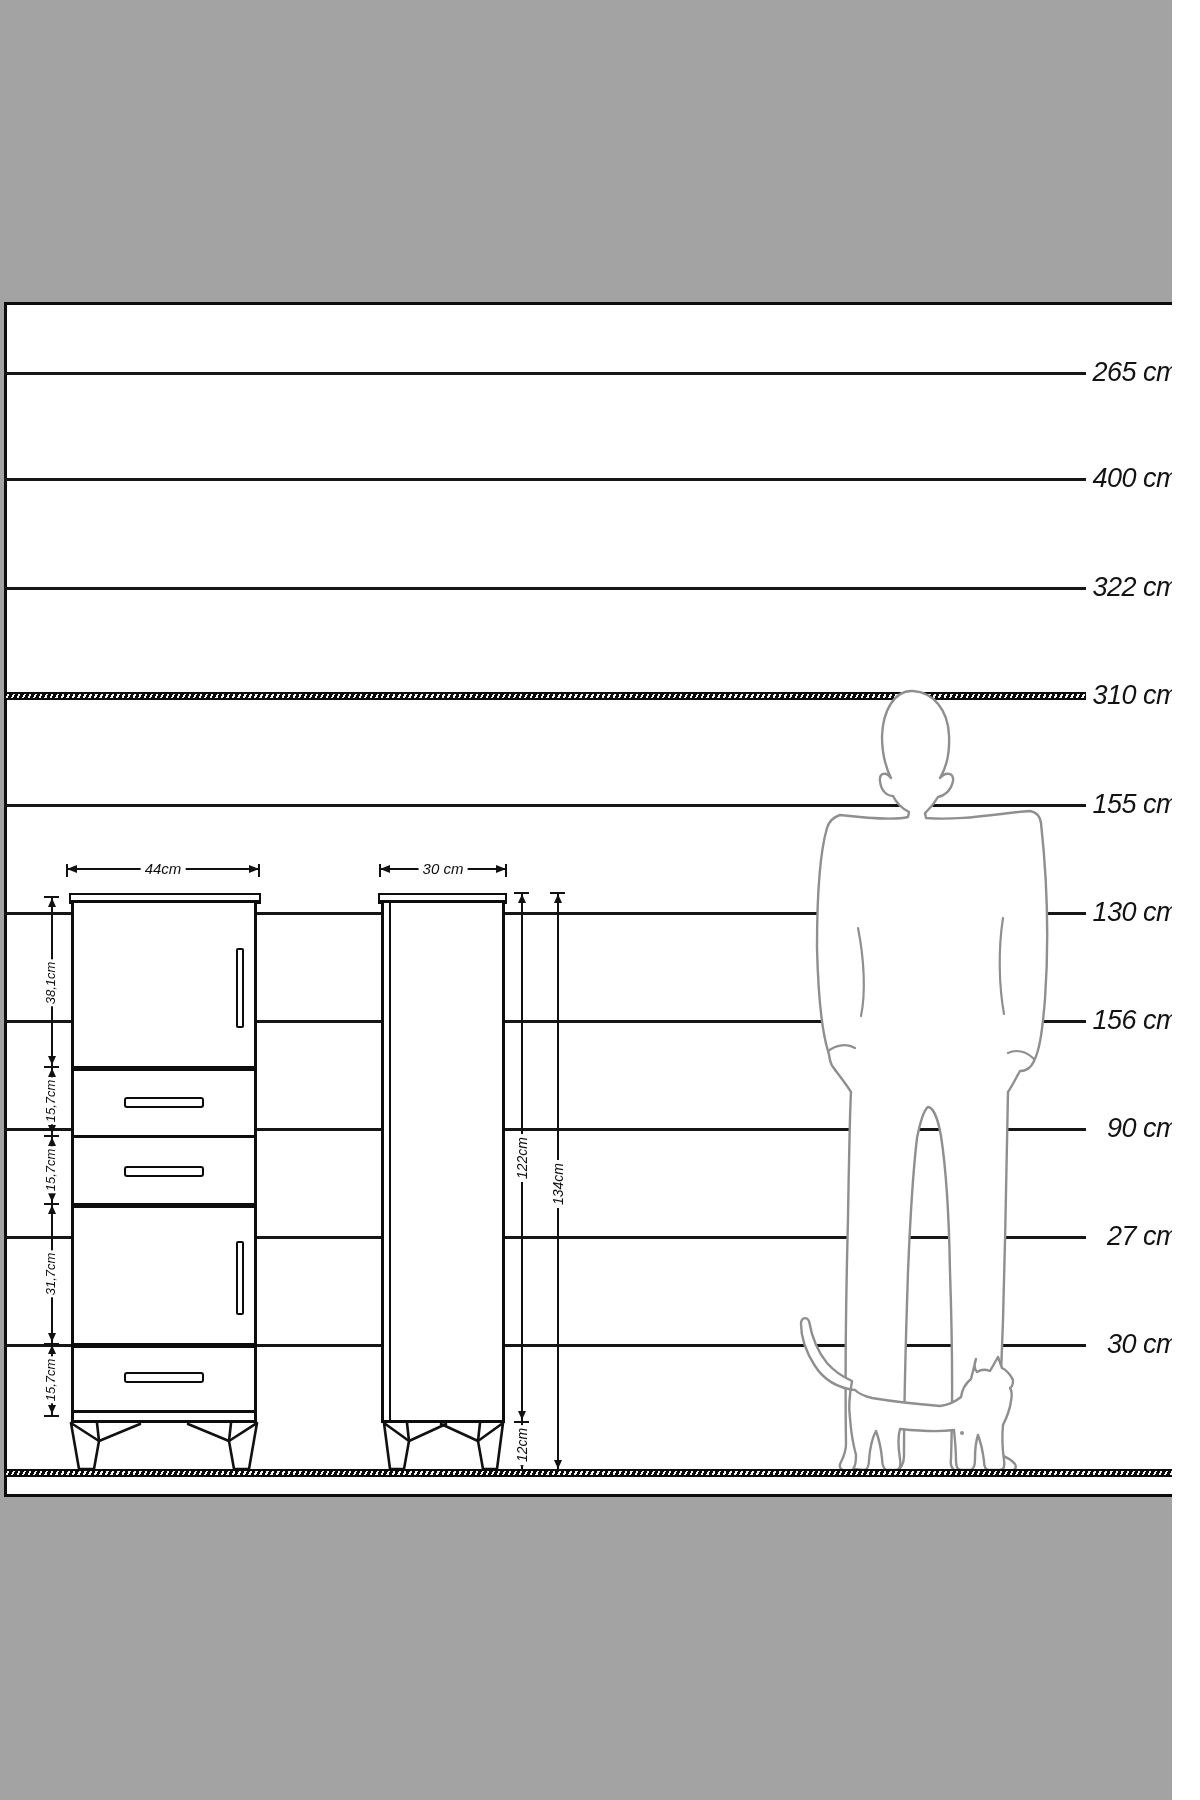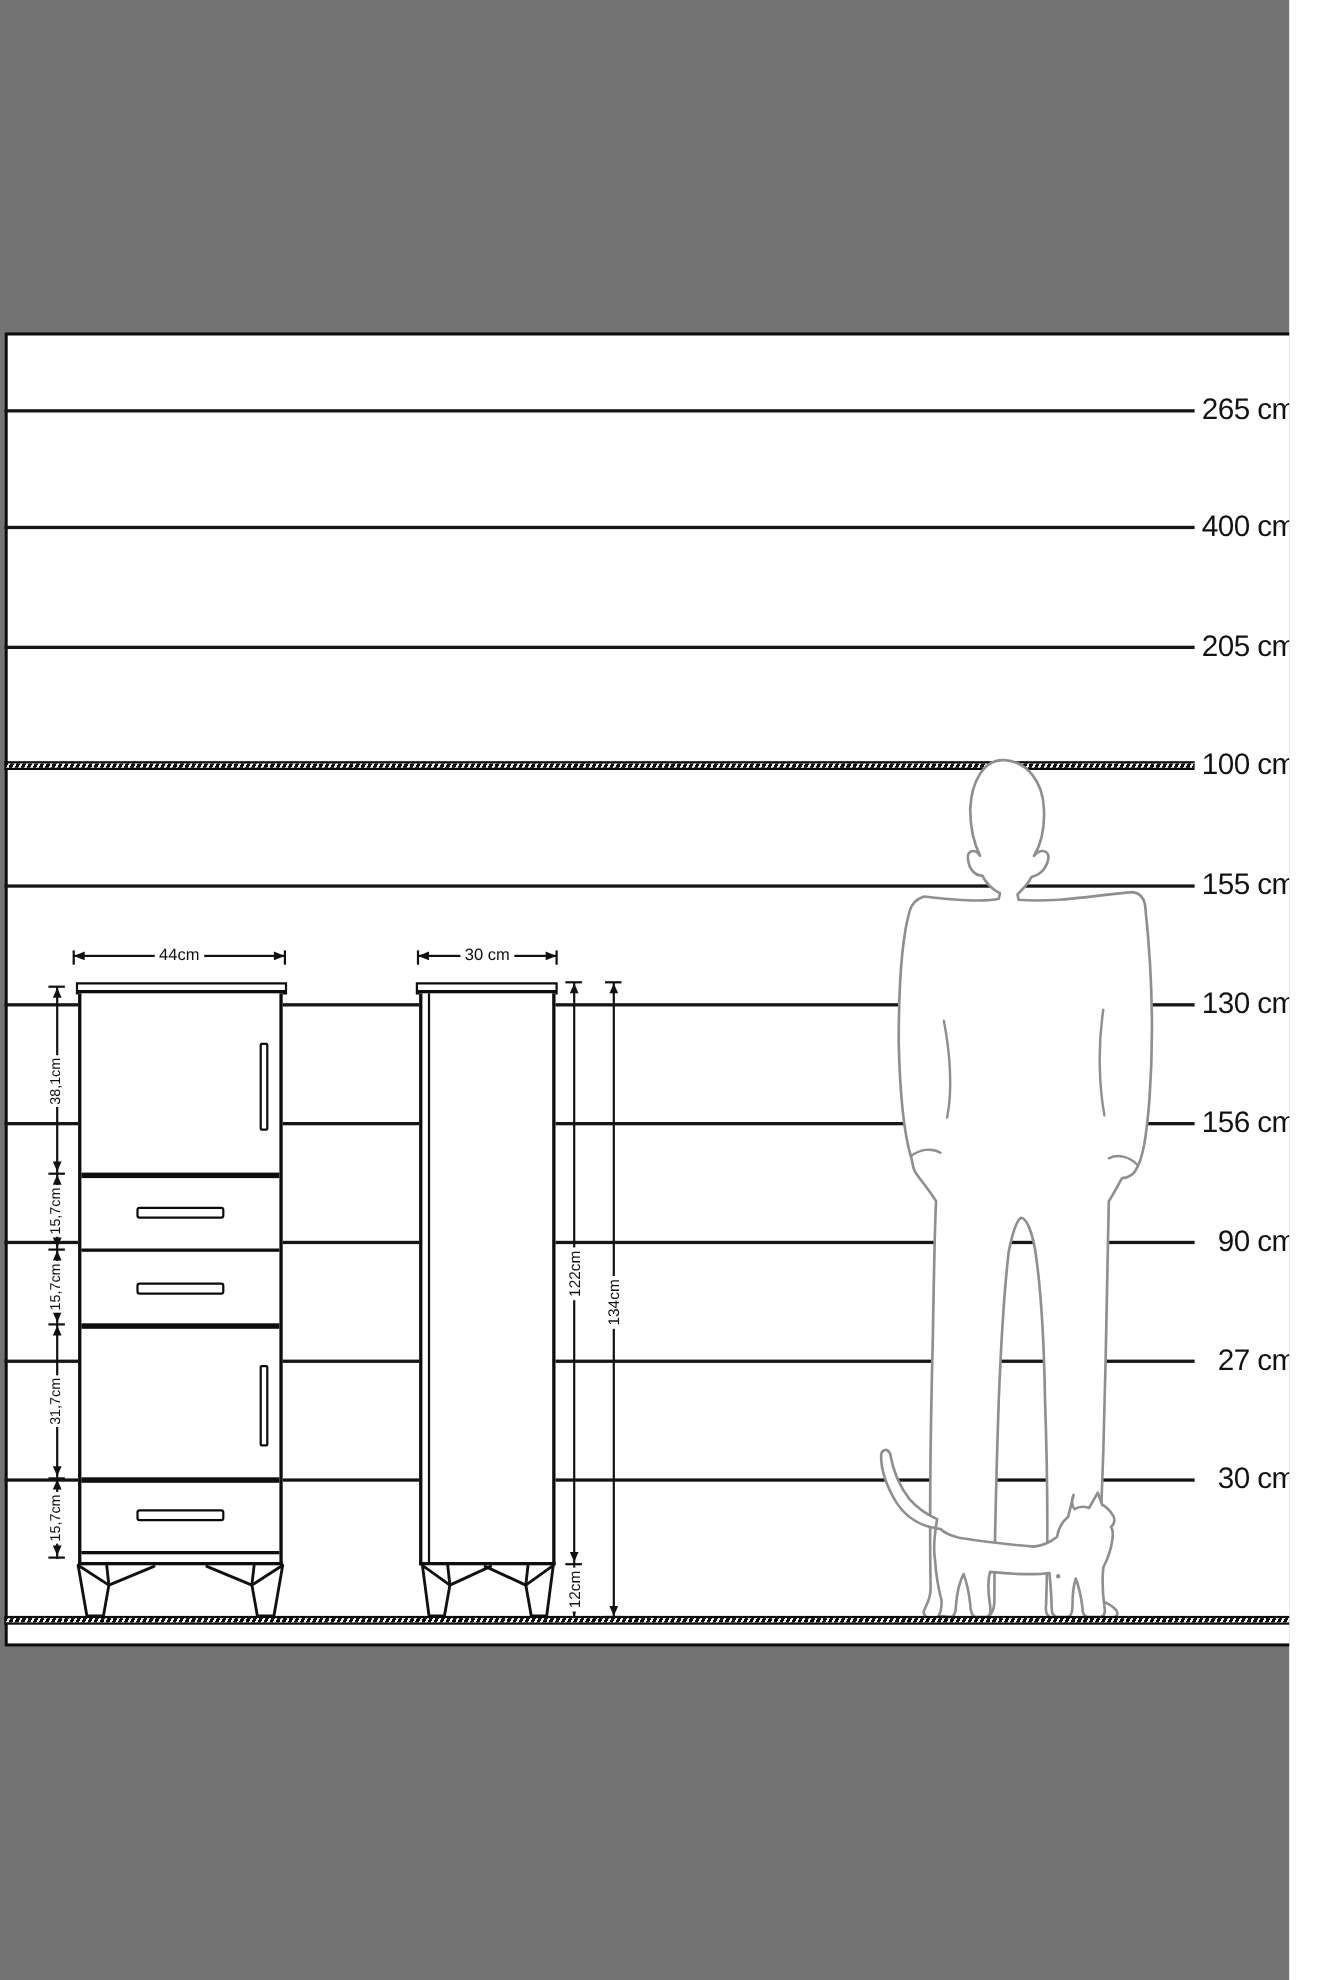--- a/index.html
+++ b/index.html
@@ -1,17 +1,17 @@
 <!DOCTYPE html>
 <html><head>
 <meta charset="utf-8">
 <style>
   html,body{margin:0;padding:0;background:#fff;}
-  #stage{position:relative;width:1172px;height:1800px;background:#737373;overflow:hidden;
-         font-family:"Liberation Sans",sans-serif;color:#141414;}
+  #stage{position:relative;width:1172px;height:1800px;background:#a3a3a3;overflow:hidden;
+         font-family:"Liberation Sans",sans-serif;color:#141414;font-style:italic;}
   #frame{position:absolute;left:4px;top:302px;width:1189px;height:1195px;
          border:3px solid #0d0d0d;box-sizing:border-box;background:#fff;z-index:0;}
   .hline{position:absolute;height:3px;background:#161616;z-index:1;}
   .hatch{position:absolute;height:8px;box-sizing:border-box;
          background:repeating-linear-gradient(115deg,#0a0a0a 0 3px,#f4f4f4 3px 5px);
          border-top:2px solid #0a0a0a;border-bottom:2px solid #0a0a0a;}
   .scale-label{position:absolute;font-size:27px;line-height:26px;text-align:right;
          letter-spacing:-0.5px;color:#131313;z-index:1;}
   .tick-h{position:absolute;background:#161616;height:3px;z-index:1;}
   .dimline-h{position:absolute;height:2px;background:#111;z-index:5;}
@@ -55,26 +55,26 @@
     <div class="scale-label" style="left:1056px;top:359px;width:122px">265 cm</div>
     <div class="tick-h" style="left:1180px;top:372px;width:16px"></div>
   </div>
   <div>
     <div class="hline" style="left:4px;top:478px;width:1082px"></div>
     <div class="scale-label" style="left:1056px;top:465px;width:122px">400 cm</div>
     <div class="tick-h" style="left:1180px;top:478px;width:16px"></div>
   </div>
   <div>
     <div class="hline" style="left:4px;top:587px;width:1082px"></div>
-    <div class="scale-label" style="left:1056px;top:574px;width:122px">205 cm</div>
+    <div class="scale-label" style="left:1056px;top:574px;width:122px">322 cm</div>
     <div class="tick-h" style="left:1180px;top:587px;width:16px"></div>
   </div>
   <div>
     <div class="hatch" id="wall-line" style="left:4px;top:692px;width:1082px"></div>
-    <div class="scale-label" style="left:1056px;top:682px;width:122px">100 cm</div>
+    <div class="scale-label" style="left:1056px;top:682px;width:122px">310 cm</div>
     <div class="tick-h" style="left:1180px;top:694px;width:16px"></div>
   </div>
   <div>
     <div class="hline" style="left:4px;top:804px;width:1082px"></div>
     <div class="scale-label" style="left:1056px;top:791px;width:122px">155 cm</div>
     <div class="tick-h" style="left:1180px;top:804px;width:16px"></div>
   </div>
   <div>
     <div class="hline" style="left:4px;top:912px;width:1082px"></div>
     <div class="scale-label" style="left:1056px;top:899px;width:122px">130 cm</div>

